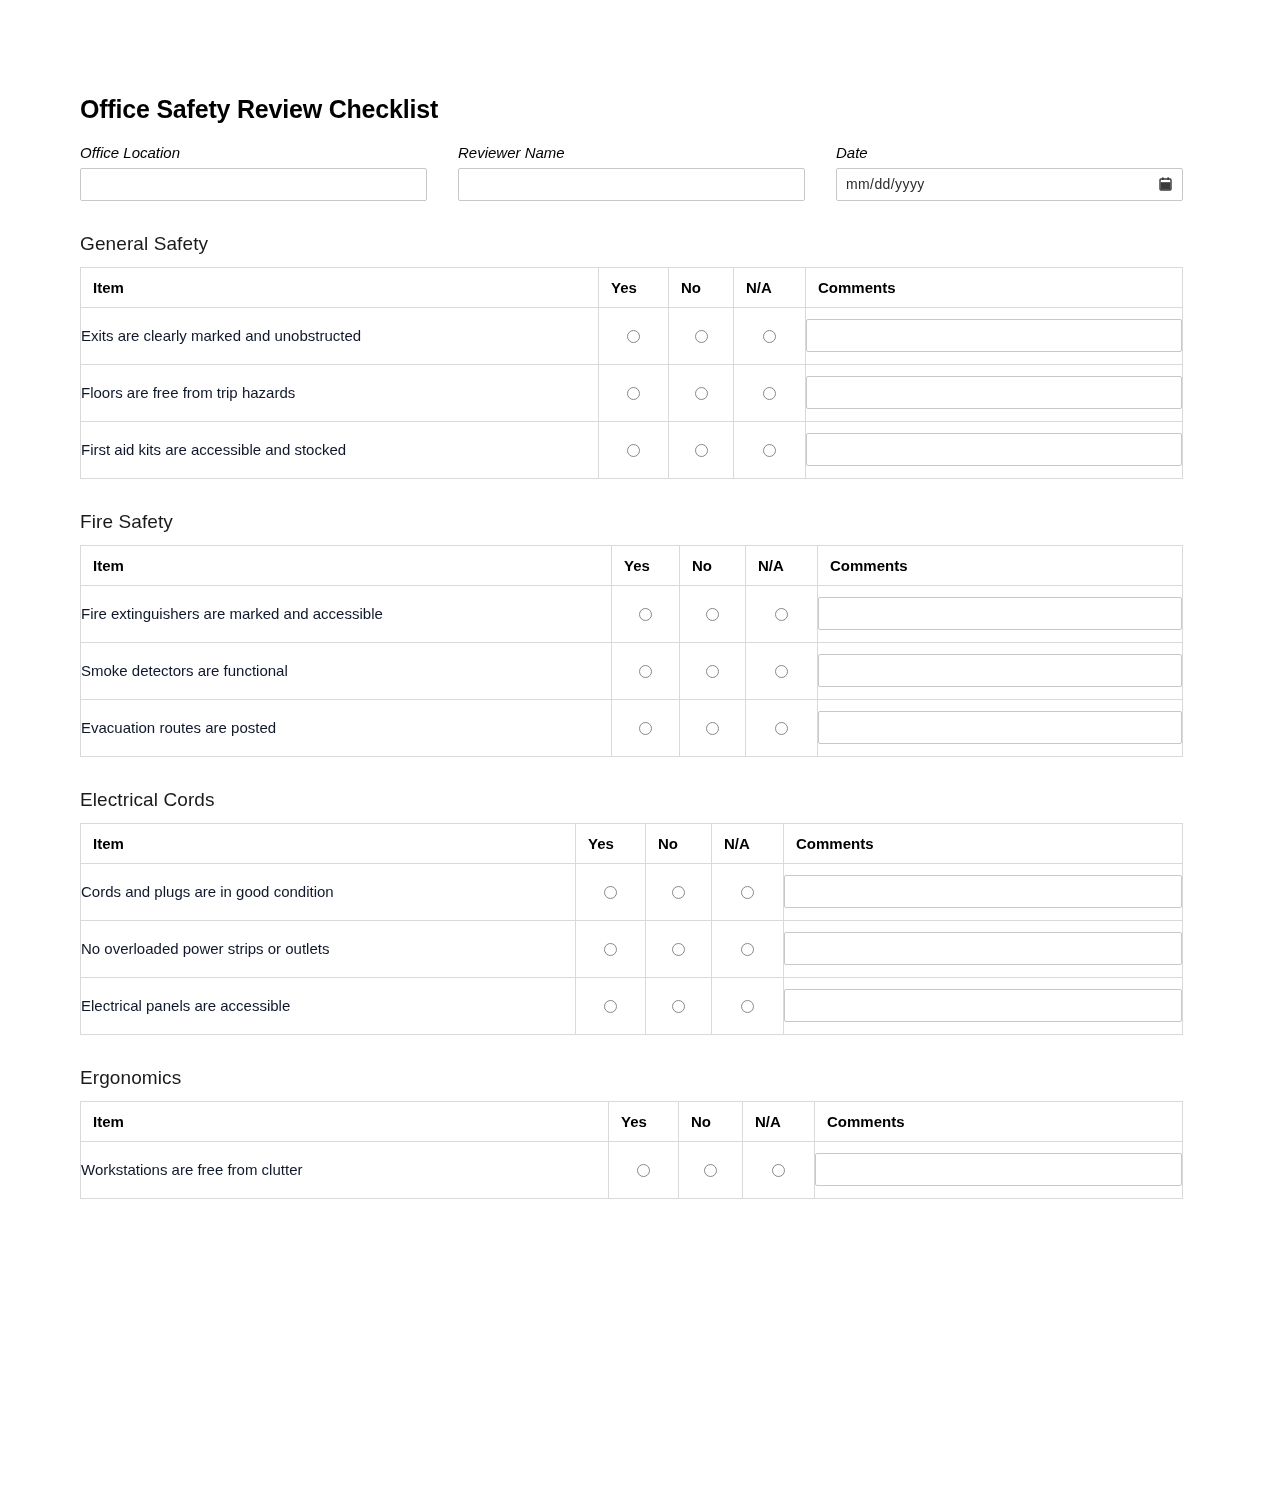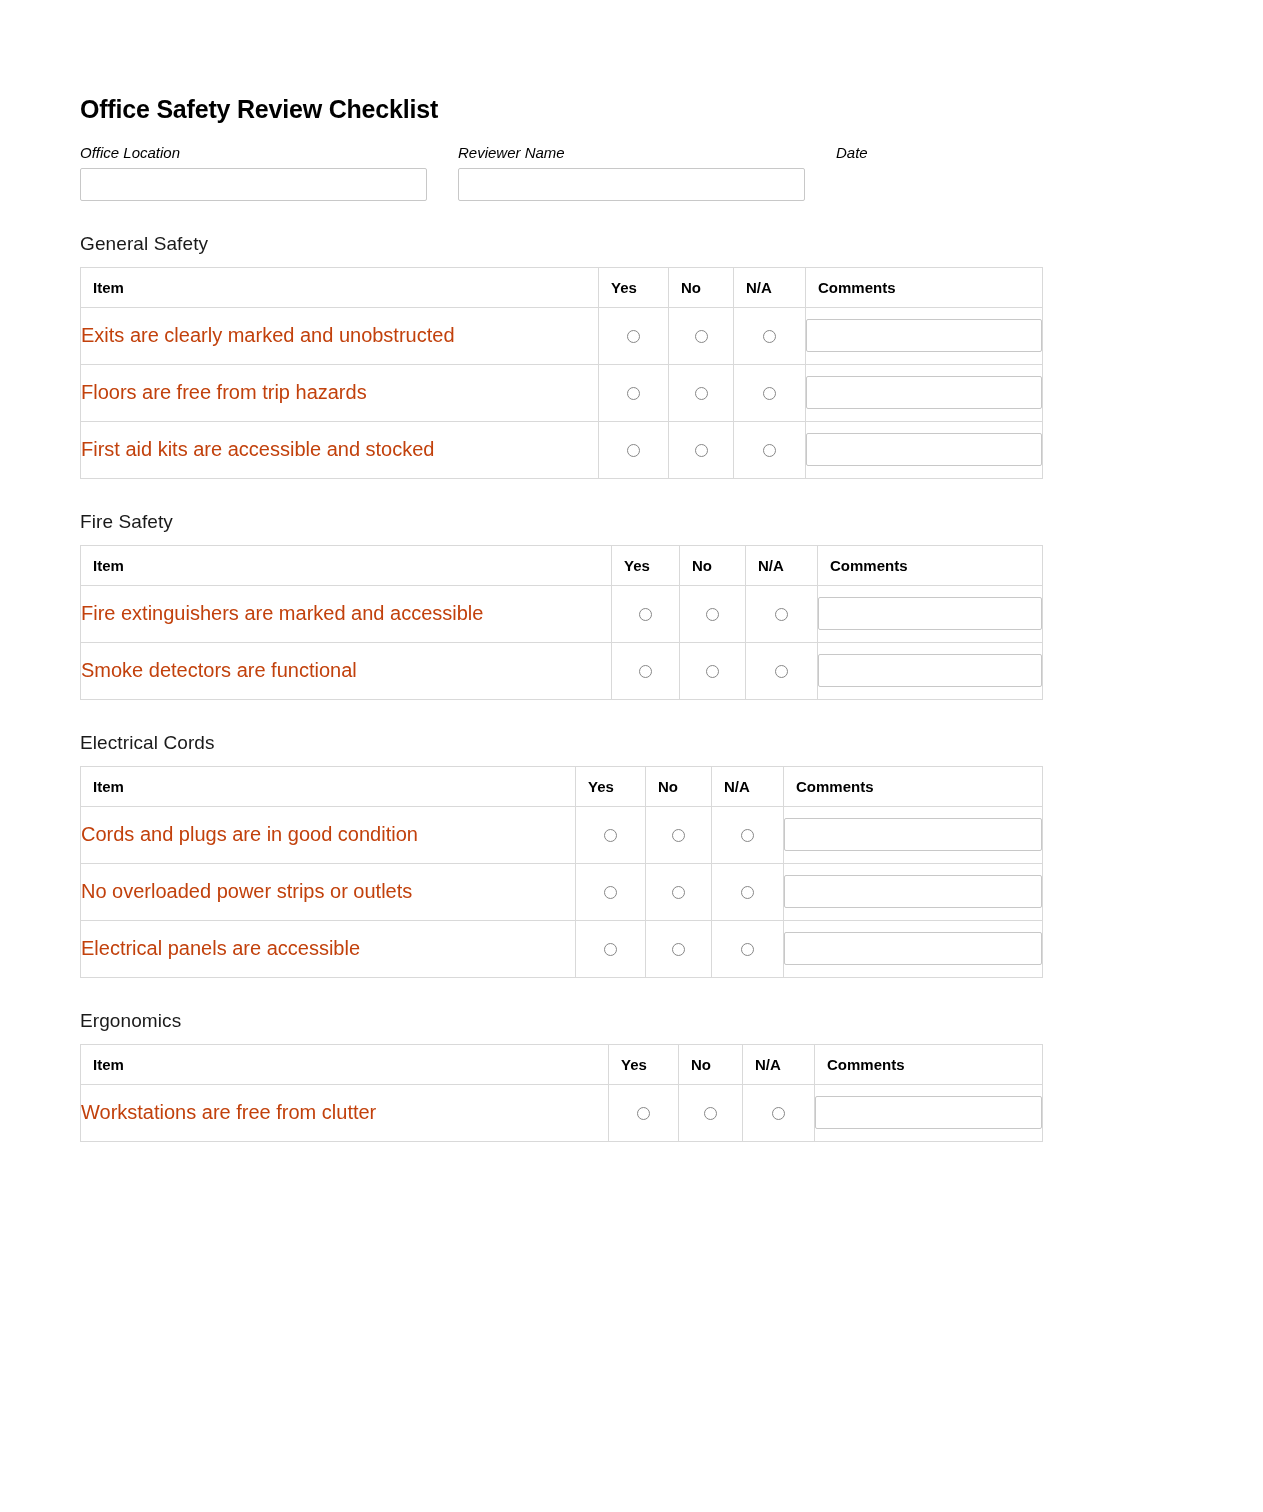--- a/index.html
+++ b/index.html
@@ -108,21 +108,21 @@
   .section-title {
     font-size: 19px;
     font-weight: normal;
     line-height: 23px;
     margin: 0 0 12px 0;
     color: #1a1a1a;
     letter-spacing: 0.1px;
   }
 
   table.checklist {
-    width: 963px;
+    width: 1103px;
     border-collapse: collapse;
     border: 1px solid #d3d3d3;
     table-layout: fixed;
     background: #fff;
   }
   table.checklist th,
   table.checklist td {
     border: 1px solid #d9d9d9;
     padding: 0;
     vertical-align: middle;
@@ -133,23 +133,23 @@
     text-align: left;
     height: 40px;
     padding: 0 12px;
     color: #000;
     background: #fff;
   }
   table.checklist tbody td {
     height: 57px;
   }
   .cell-item {
-    font-size: 20px;
+    font-size: 15px;
     padding: 0 12px;
-    color: #c2410c;
+    color: #0f172a;
     line-height: 19px;
   }
   .cell-radio {
     text-align: center;
   }
   .cell-comment {
     padding: 0 9px;
   }
   .comment-input {
     width: 100%;
@@ -219,20 +219,32 @@
         <input class="field-input" type="text" placeholder="" style="">
       </label>
 
       <label class="field">
         <span class="field-label">Reviewer Name</span>
         <input class="field-input" type="text" placeholder="" style="">
       </label>
 
       <label class="field">
         <span class="field-label">Date</span>
+        <span class="date-wrap">
+          <input class="field-input date-input" type="text" style="">
+          <span class="date-text">mm/dd/yyyy</span>
+          <span class="cal-icon">
+            <svg width="13" height="14" viewBox="0 0 13 14" aria-hidden="true">
+              <rect x="1" y="2" width="11" height="11" rx="1" fill="none" stroke="#3a3a3a" stroke-width="1.4"></rect>
+              <rect x="1.6" y="5.2" width="9.8" height="7.2" fill="#3a3a3a"></rect>
+              <rect x="3" y="0.4" width="1.7" height="2.6" fill="#3a3a3a"></rect>
+              <rect x="8.3" y="0.4" width="1.7" height="2.6" fill="#3a3a3a"></rect>
+            </svg>
+          </span>
+        </span>
       </label>
 
     </div>
 
     <div id="sections-host">
         <div class="section">
           <h2 class="section-title">General Safety</h2>
           <table class="checklist t0">
             <colgroup>
               <col class="c-item">
@@ -312,20 +324,29 @@
               </tr>
               <tr>
                 <td class="cell-item">Smoke detectors are functional</td>
                 <td class="cell-radio"><input type="radio" class="radio" name="s1r1" style=""></td>
                 <td class="cell-radio"><input type="radio" class="radio" name="s1r1" style=""></td>
                 <td class="cell-radio"><input type="radio" class="radio" name="s1r1" style=""></td>
                 <td class="cell-comment">
                   <input type="text" class="comment-input" style="">
                 </td>
               </tr>
+              <tr>
+                <td class="cell-item">Evacuation routes are posted</td>
+                <td class="cell-radio"><input type="radio" class="radio" name="s1r2" style=""></td>
+                <td class="cell-radio"><input type="radio" class="radio" name="s1r2" style=""></td>
+                <td class="cell-radio"><input type="radio" class="radio" name="s1r2" style=""></td>
+                <td class="cell-comment">
+                  <input type="text" class="comment-input" style="">
+                </td>
+              </tr>
             </tbody>
           </table>
         </div>
         <div class="section">
           <h2 class="section-title">Electrical Cords</h2>
           <table class="checklist t2">
             <colgroup>
               <col class="c-item">
               <col class="c-yes">
               <col class="c-no">

